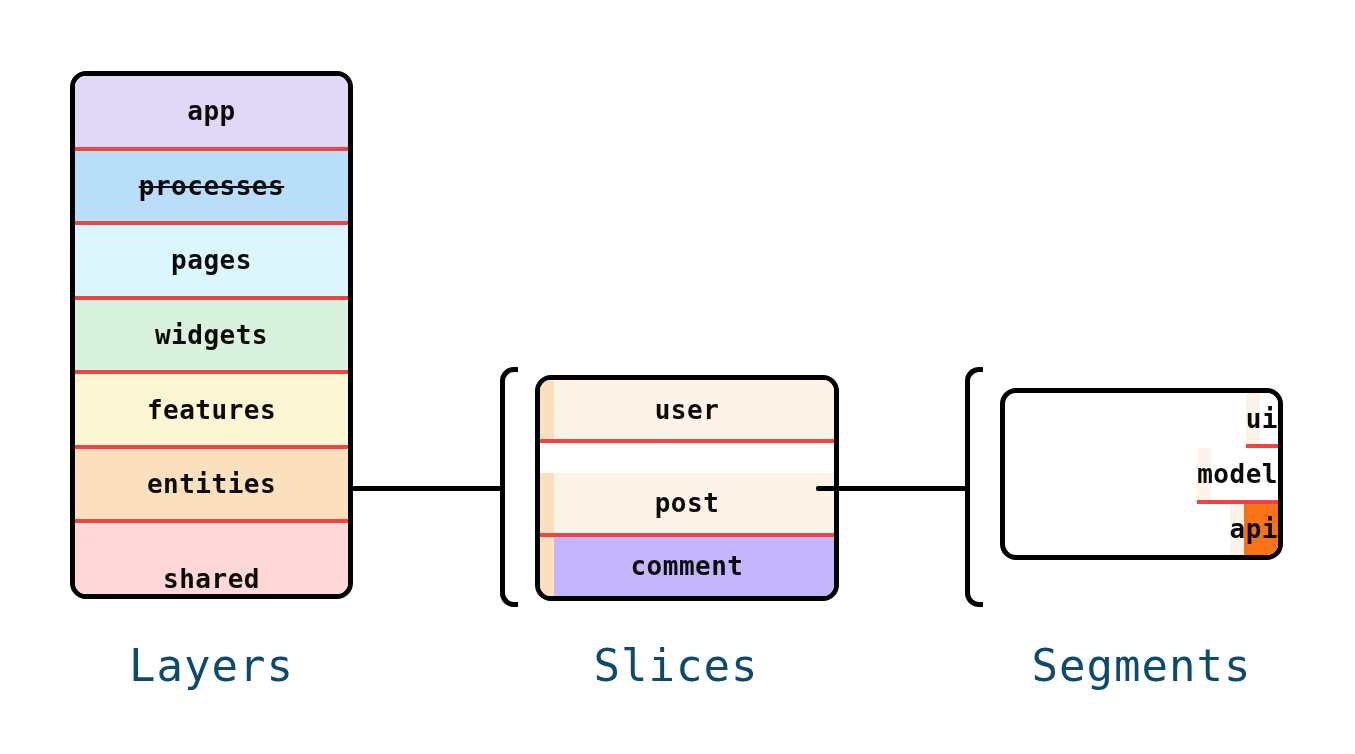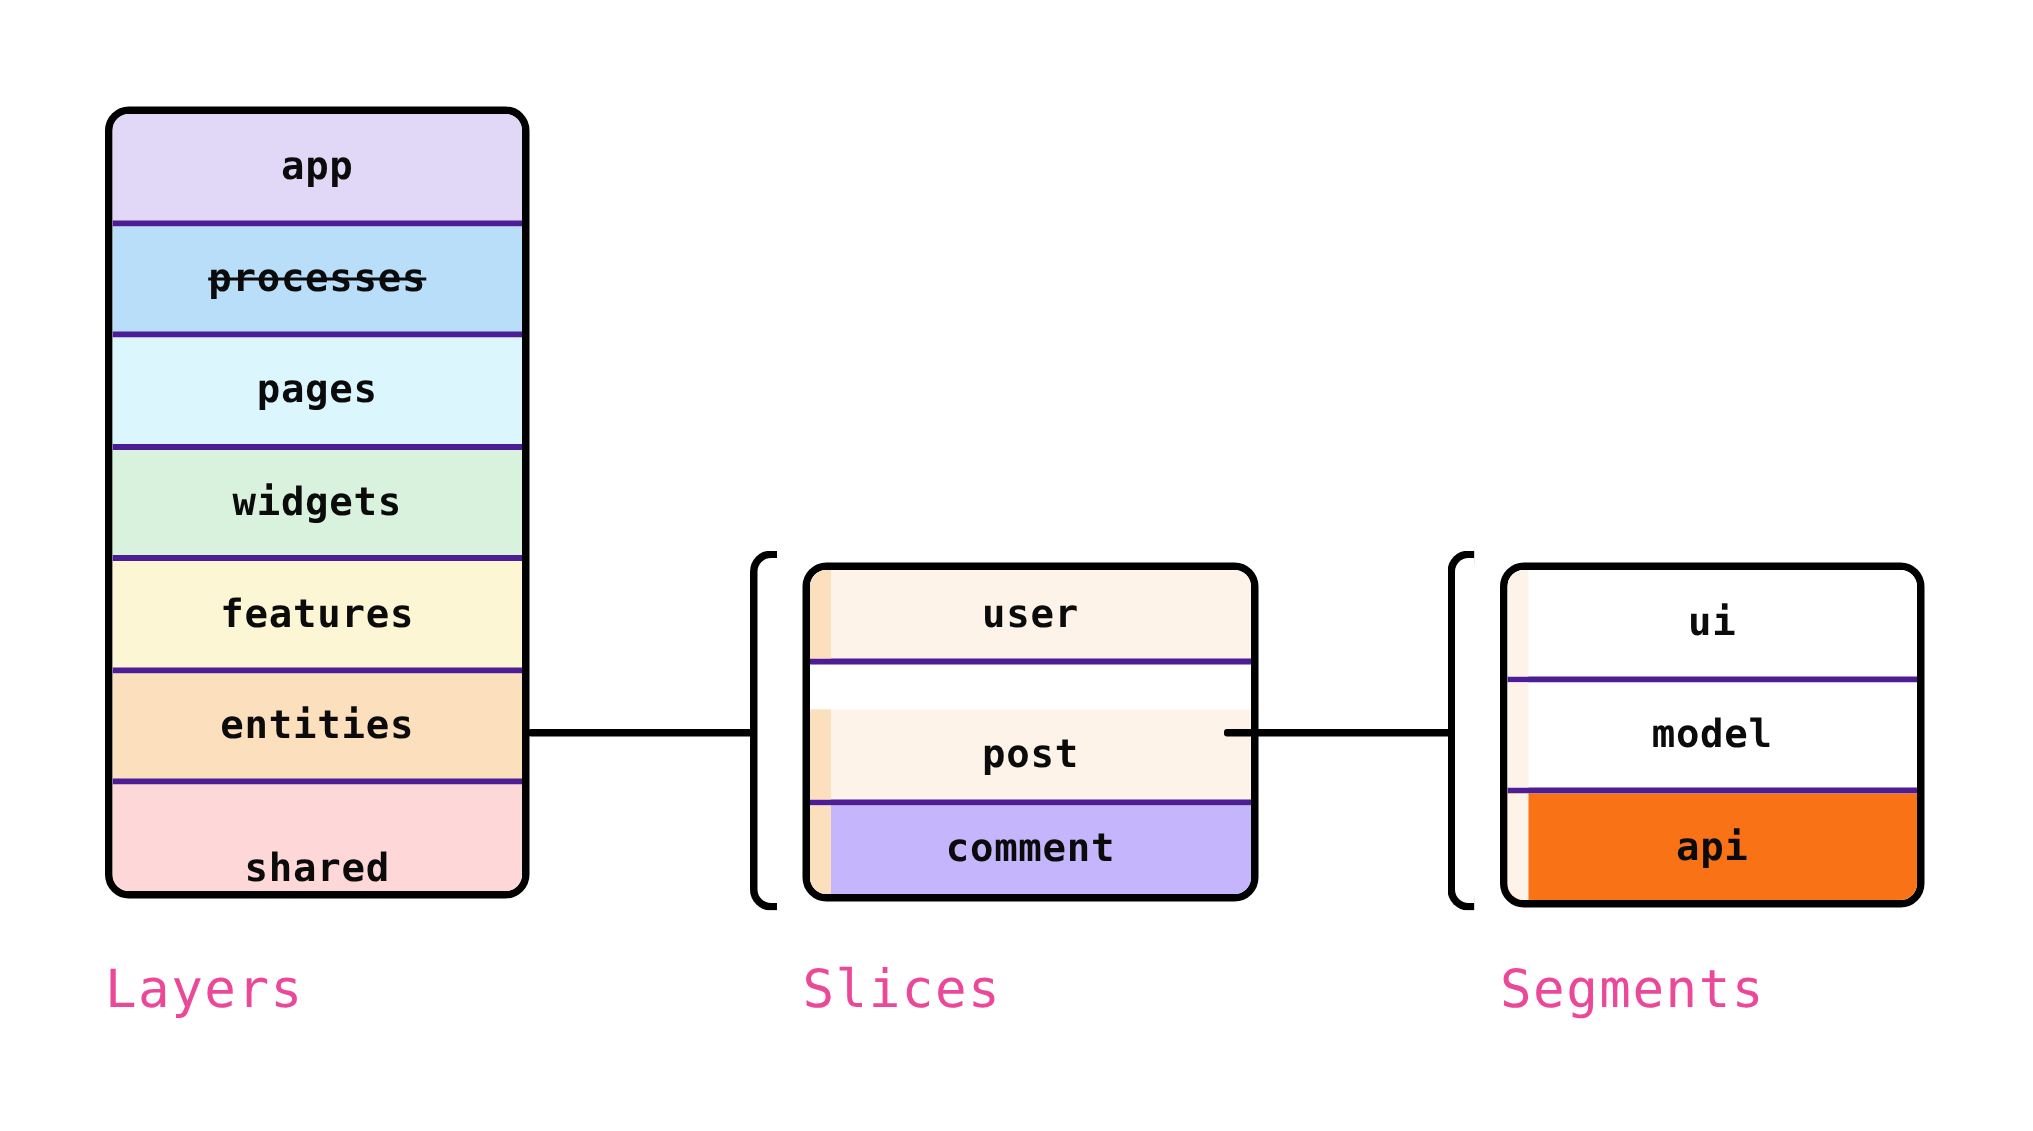--- a/index.html
+++ b/index.html
@@ -10,29 +10,29 @@
     position: absolute;
     border: 5px solid #000;
     border-radius: 16px;
     overflow: hidden;
     display: flex;
     flex-direction: column;
     background: #fff;
   }
   #layers-box   { left: 70px;  top: 71px;  width: 283px; height: 528px; }
   #slices-box   { left: 535px; top: 375px; width: 304px; height: 226px; }
-  #segments-box { left: 1000px; top: 375px; width: 283px; height: 230px; }
+  #segments-box { left: 1000px; top: 388px; width: 283px; height: 172px; align-items: flex-end; }
 
   .cell {
     flex: 1;
     position: relative;
     display: flex;
     align-items: center;
     justify-content: center;
-    border-bottom: 4px solid #4c1d95;
+    border-bottom: 4px solid #ef4444;
   }
   .cell:last-child { border-bottom: none; }
 
   .cell-label {
     position: relative;
     z-index: 2;
     font-weight: 700;
     font-size: 26px;
     color: #0b0b0b;
     letter-spacing: 0.5px;
@@ -65,23 +65,24 @@
     top: 486px;
     background: #000;
     border-radius: 2px;
   }
   #connector-layers-slices   { left: 352px; width: 151px; }
   #connector-slices-segments { left: 816px; width: 152px; }
 
   .caption {
     position: absolute;
     top: 640px;
-    font-size: 35px;
+    text-align: center;
+    font-size: 44px;
     font-weight: 400;
-    color: #ec4899;
+    color: #0c4a6e;
     letter-spacing: 1px;
   }
   #caption-layers   { left: 70px;   width: 283px; }
   #caption-slices   { left: 535px;  width: 282px; }
   #caption-segments { left: 1000px; width: 283px; }
 </style>
 </head>
 <body>
 
 <div class="stack-box" id="layers-box">

